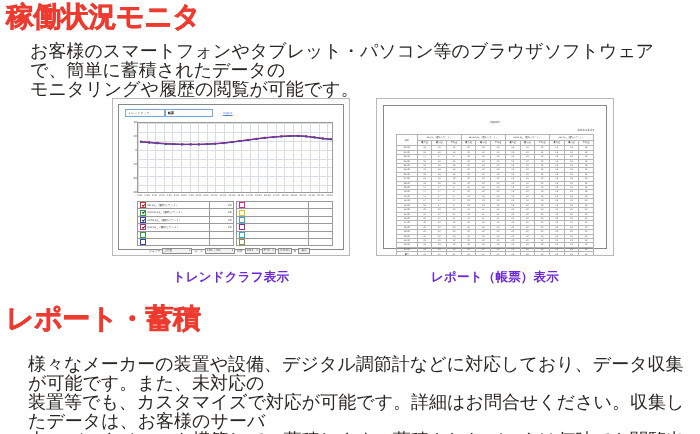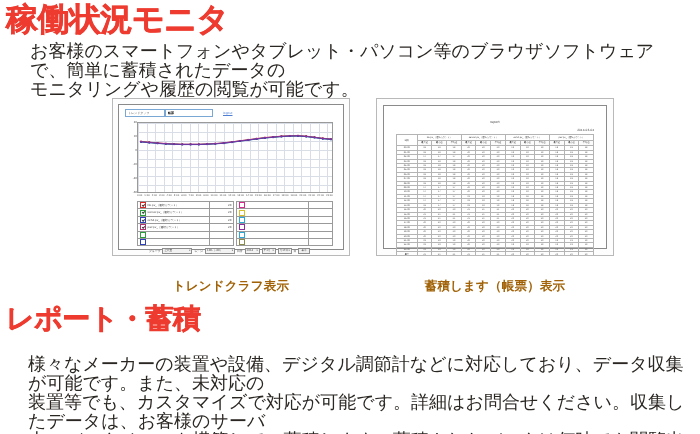--- a/index.html
+++ b/index.html
@@ -30,21 +30,21 @@
        0.6px 0.6px 0 #ffffff inset;
     position: absolute;
   }
   .section-heading .inner {
     display: inline-block;
     position: relative;
   }
   #heading-1 {
     left: 6px;
     top: 3px;
-    font-size: 32px;
+    font-size: 28px;
   }
   #heading-2 {
     left: 6px;
     top: 305px;
     font-size: 28px;
   }
 
   
   .body-text {
     position: absolute;
@@ -73,23 +73,23 @@
     border: 1px solid #b9b9b9;
     background: #fdfdfd;
     box-sizing: border-box;
     position: relative;
     overflow: hidden;
   }
   .figure-caption {
     font-family: "DejaVu Sans", sans-serif;
     font-weight: bold;
     font-size: 12.5px;
-    color: #a16207;
+    color: #6d28d9;
     text-align: center;
-    margin-top: 22px;
+    margin-top: 13px;
     letter-spacing: 0.2px;
   }
 
   #figure-trend { left: 112px; top: 98px; }
   #figure-trend .figure-frame { width: 238px; height: 158px; padding: 5px; }
   #figure-report { left: 376px; top: 98px; }
   #figure-report .figure-frame { width: 238px; height: 158px; padding: 6px; }
 
   .inner-page {
     width: 100%;
@@ -973,21 +973,21 @@
               <td>20</td>
               <td>20</td>
               <td>20</td>
               <td>20</td>
               <td>20</td>
             </tr>
           </tbody>
       </table>
     </div>
   </div>
-  <div class="figure-caption">蓄積します（帳票）表示</div>
+  <div class="figure-caption">レポート（帳票）表示</div>
 </div>
 
 <div class="section-heading" id="heading-2">
   <span class="inner">レポート・蓄積</span>
 </div>
 
 <div class="body-text" id="collect-text">様々なメーカーの装置や設備、デジタル調節計などに対応しており、データ収集が可能です。また、未対応の
 装置等でも、カスタマイズで対応が可能です。詳細はお問合せください。収集したデータは、お客様のサーバ
 上にデータベースを構築して、蓄積します。蓄積されたデータは何時でも閲覧出来るほか、他のシステム等へ
 受け渡しし、データに解析等行うことも可能です。</div>

